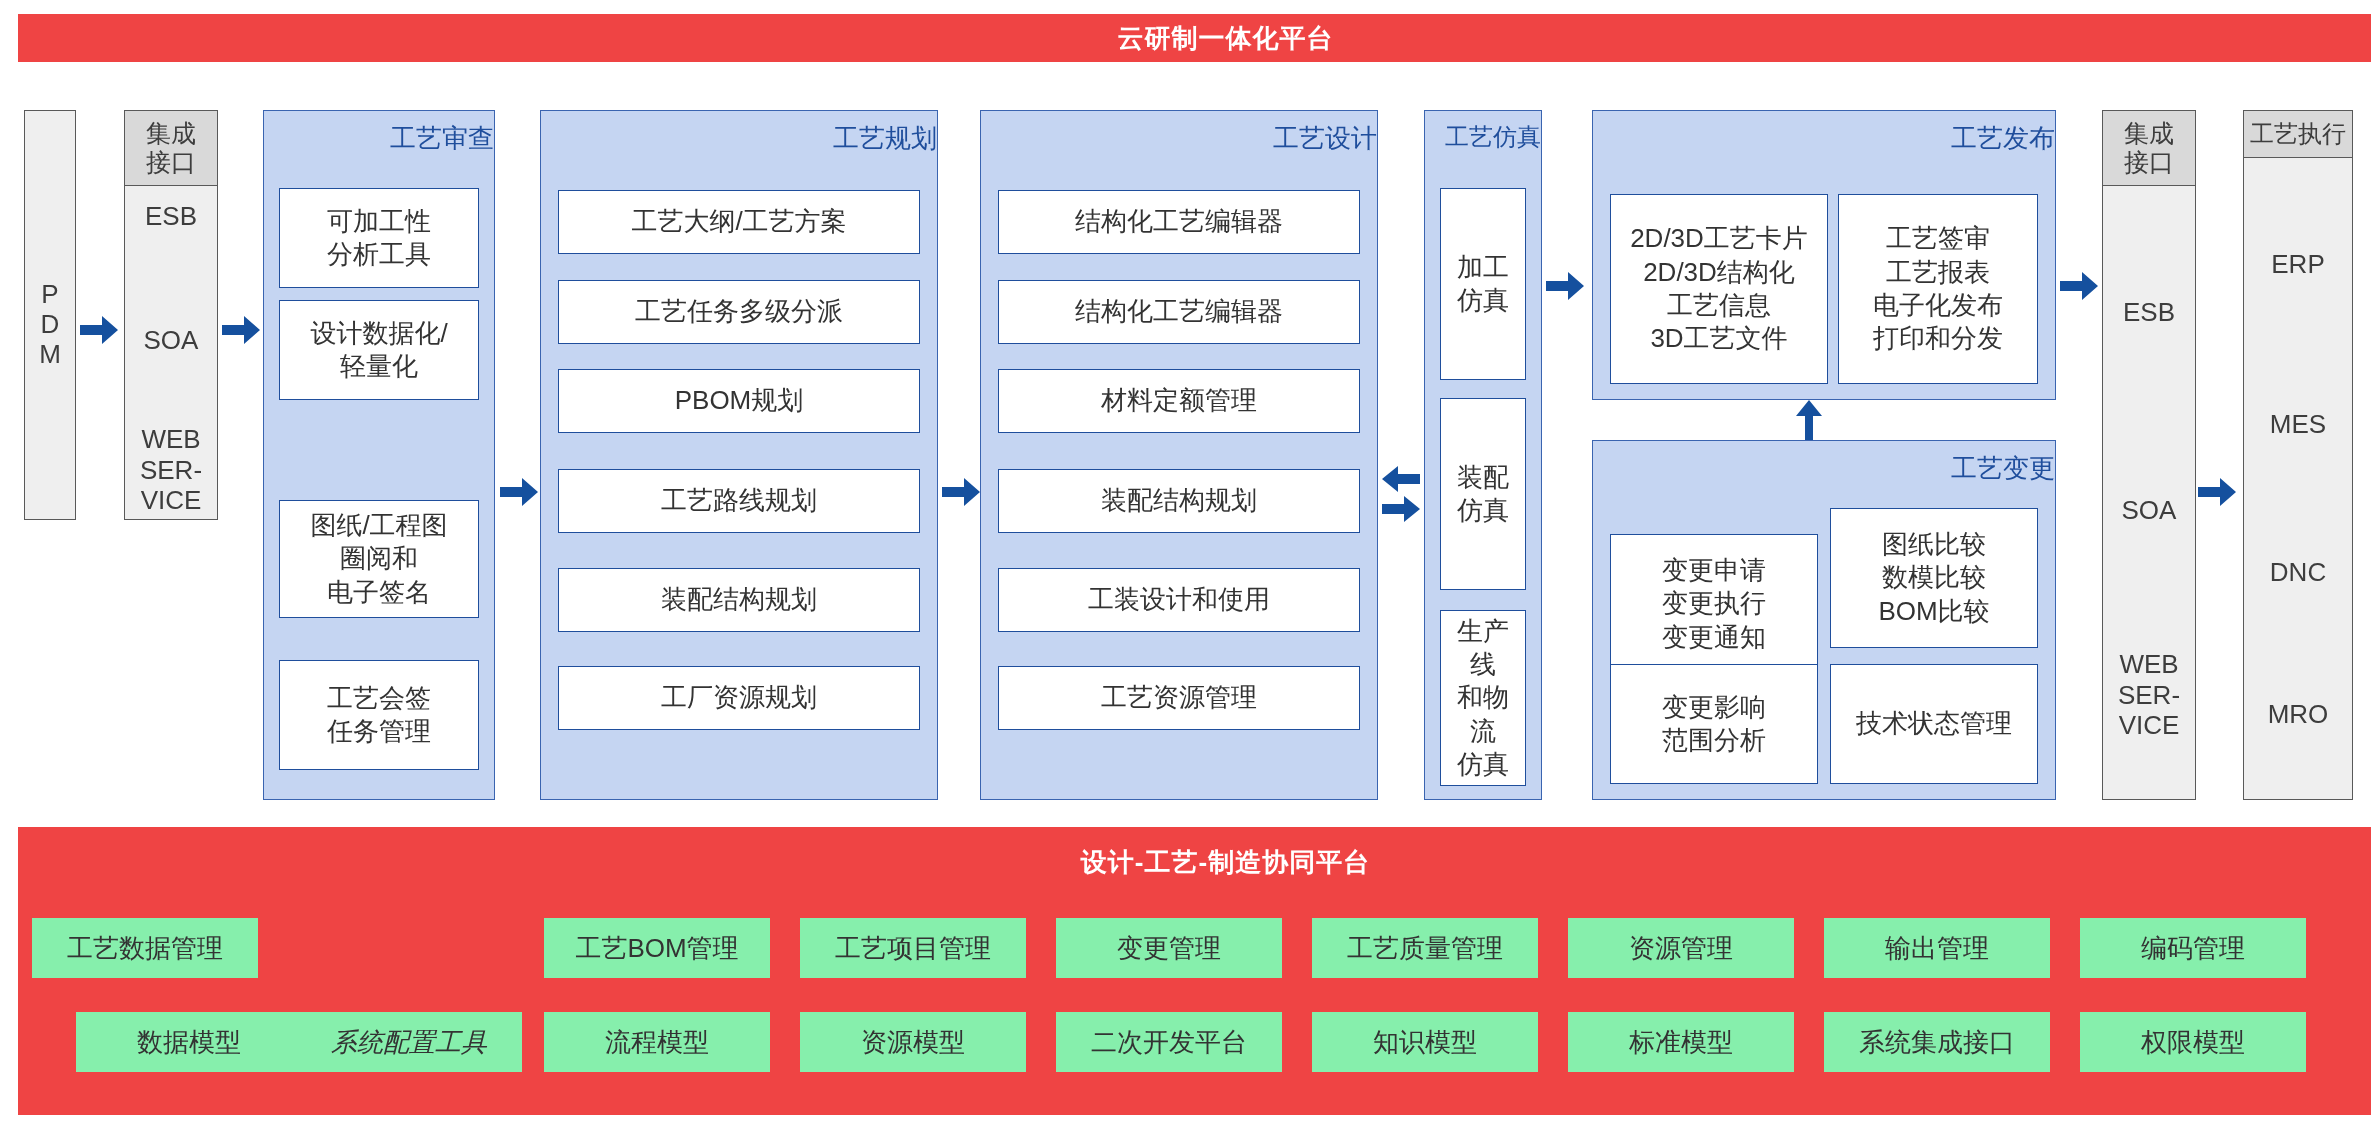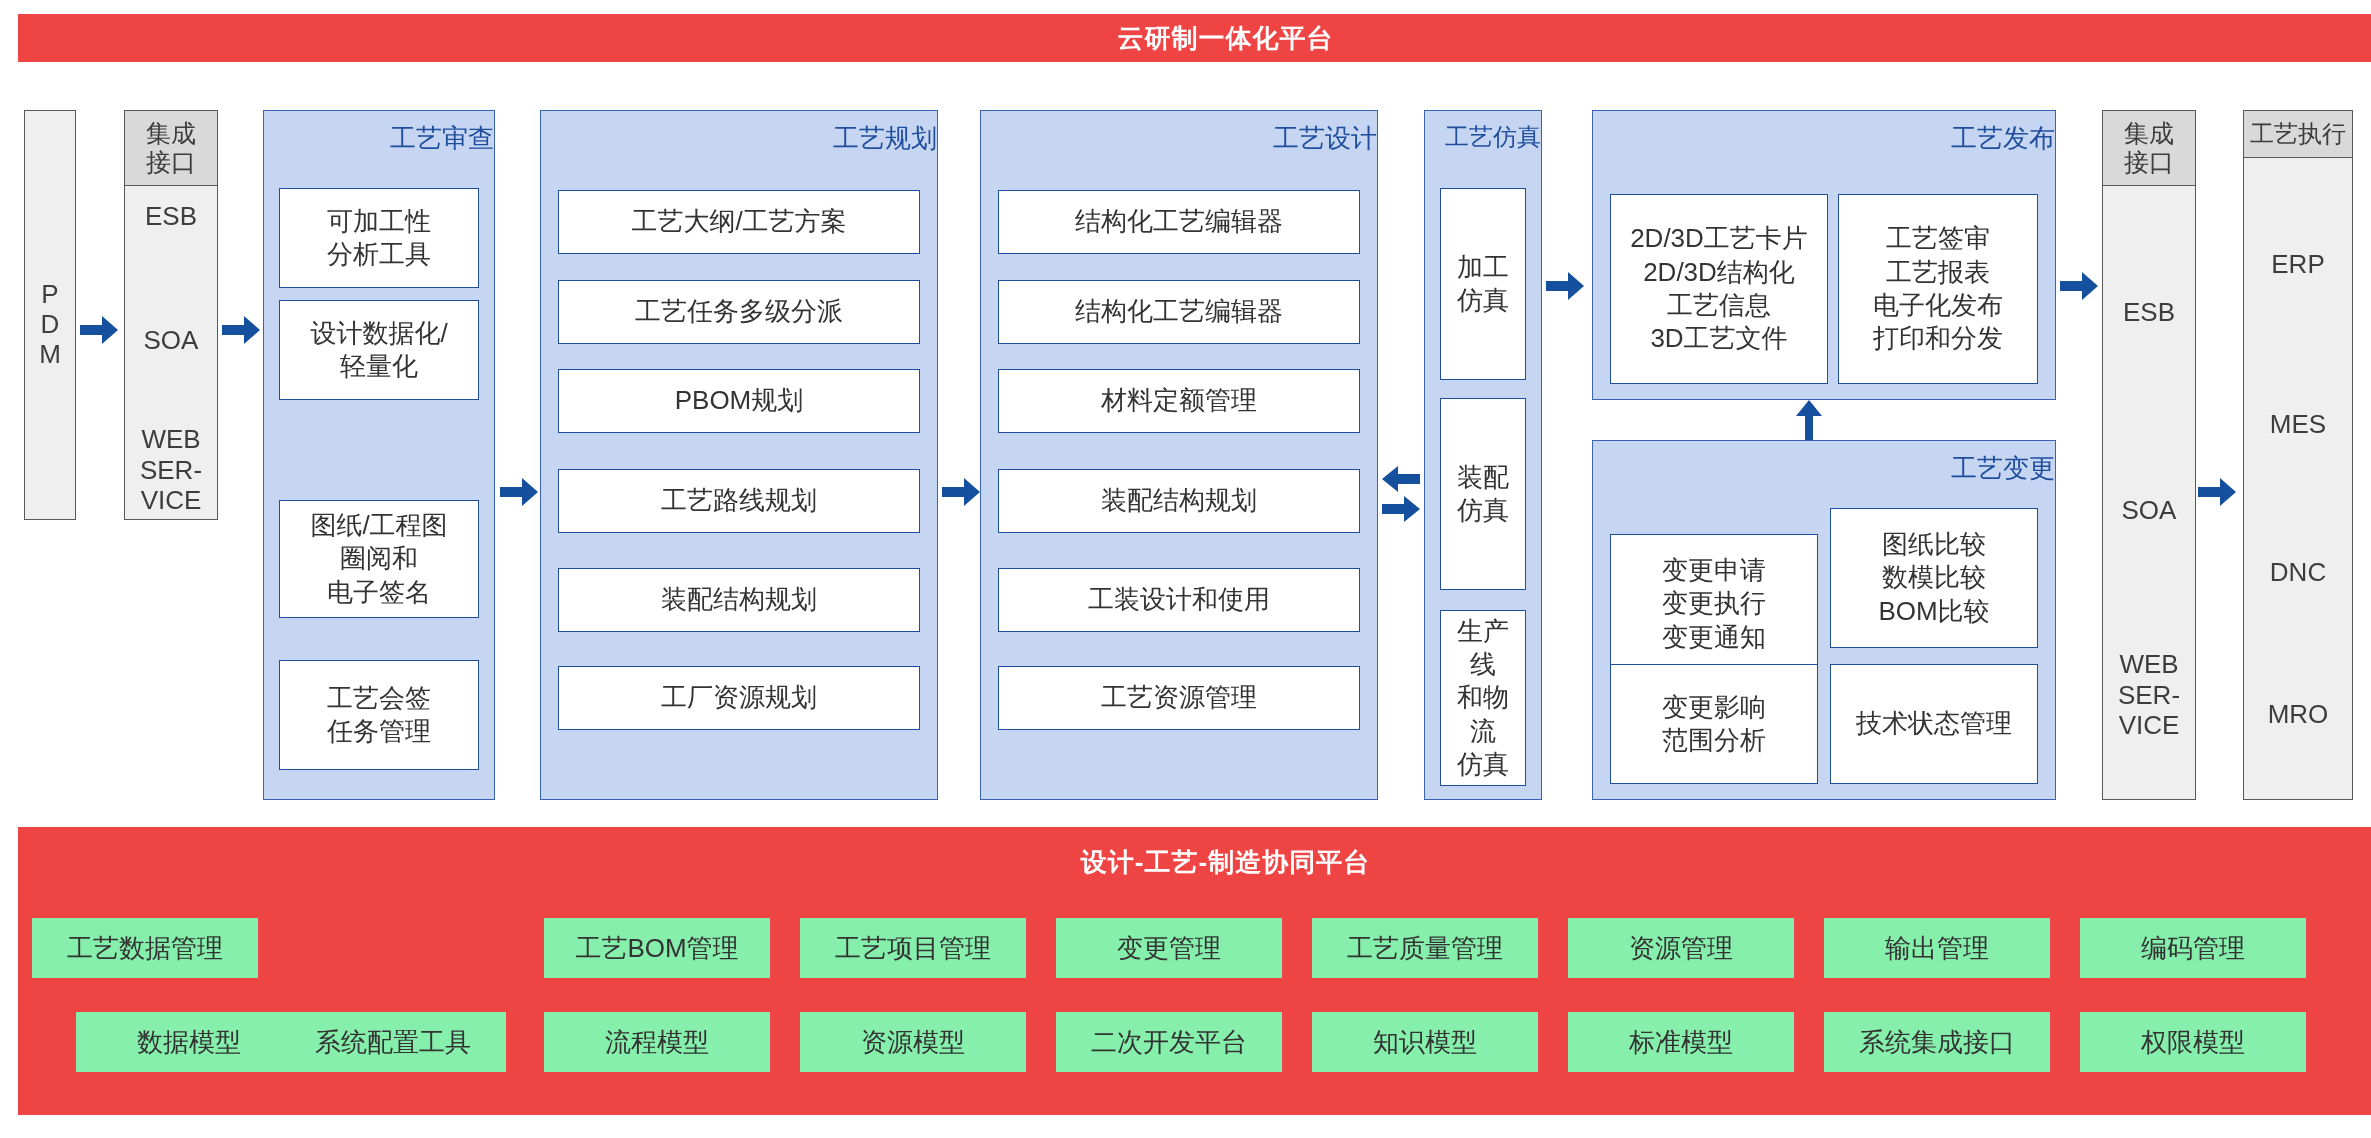--- a/index.html
+++ b/index.html
@@ -368,21 +368,21 @@
   <div class="tile" style="left:1824px;top:918px;width:226px;height:60px;">
       <span>输出管理</span>
     </div>
   <div class="tile" style="left:2080px;top:918px;width:226px;height:60px;">
       <span>编码管理</span>
     </div>
 
   <div class="tile" style="left:32px;top:1012px;width:226px;height:60px;margin-left:44px;">
       <span>数据模型</span>
     </div>
-  <div class="tile" style="left:280px;top:1012px;width:226px;height:60px;">
+  <div class="tile" style="left:296px;top:1012px;width:226px;height:60px;font-style:italic;">
       <span>系统配置工具</span>
     </div>
   <div class="tile" style="left:544px;top:1012px;width:226px;height:60px;">
       <span>流程模型</span>
     </div>
   <div class="tile" style="left:1056px;top:1012px;width:226px;height:60px;">
       <span>二次开发平台</span>
     </div>
   <div class="tile" style="left:800px;top:1012px;width:226px;height:60px;">
       <span>资源模型</span>

